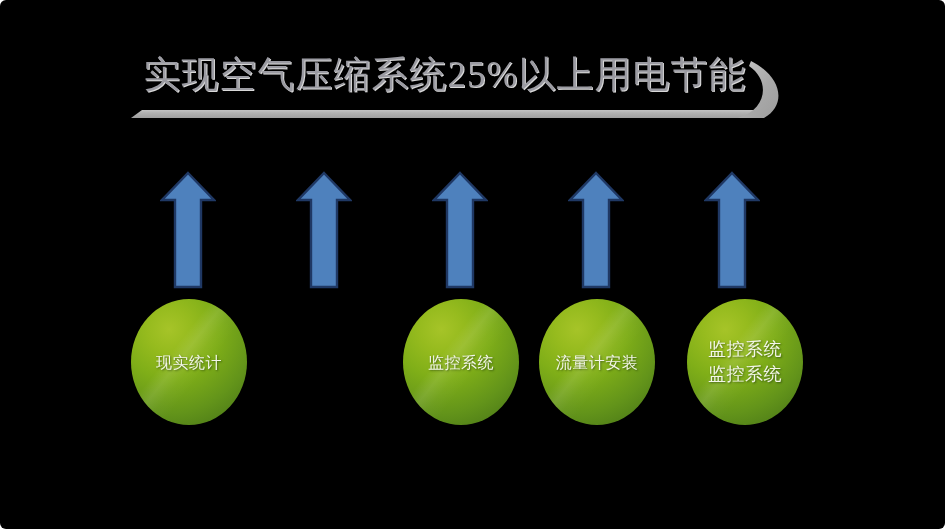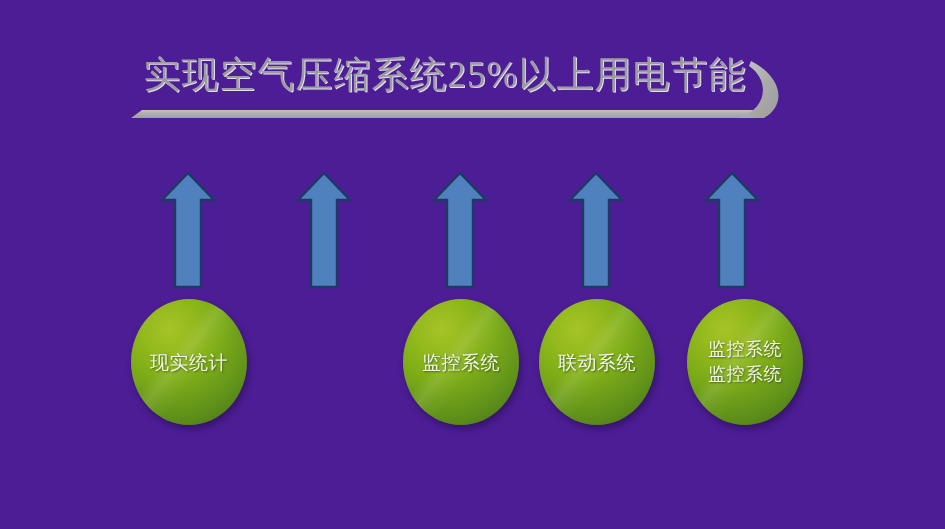--- a/index.html
+++ b/index.html
@@ -11,21 +11,22 @@
     height: 529px;
     background: #ffffff;
     font-family: "Liberation Serif", "DejaVu Serif", serif;
     overflow: hidden;
   }
 
   #slide {
     position: relative;
     width: 945px;
     height: 529px;
-    background: #4c1d95;
+    background: #000000;
+    border-radius: 6px;
   }
 
   
   .title-banner {
     position: absolute;
     left: 0;
     top: 0;
     width: 945px;
     height: 160px;
   }
@@ -101,21 +102,21 @@
     position: absolute;
     left: 0;
     top: 0;
     width: 116px;
     height: 126px;
     display: flex;
     flex-direction: column;
     align-items: center;
     justify-content: center;
     color: #f3f6e8;
-    font-size: 19px;
+    font-size: 16px;
     line-height: 25px;
     letter-spacing: 0.5px;
     text-shadow: 1px 1px 2px rgba(20,40,10,0.55);
     white-space: nowrap;
     font-family: "Liberation Serif", "DejaVu Serif", serif;
   }
   .node-label.two-line {
     font-size: 18px;
     line-height: 25px;
   }
@@ -181,21 +182,21 @@
     <div class="node-gloss"></div>
     <div class="node-label">
       <span>监控系统</span>
     </div>
   </div>
 
   <div class="node" style="left:539px">
     <div class="node-ball"></div>
     <div class="node-gloss"></div>
     <div class="node-label">
-      <span>联动系统</span>
+      <span>流量计安装</span>
     </div>
   </div>
 
   <div class="node" style="left:687px">
     <div class="node-ball"></div>
     <div class="node-gloss"></div>
     <div class="node-label two-line">
       <span>监控系统</span>
       <span>监控系统</span>
     </div>

